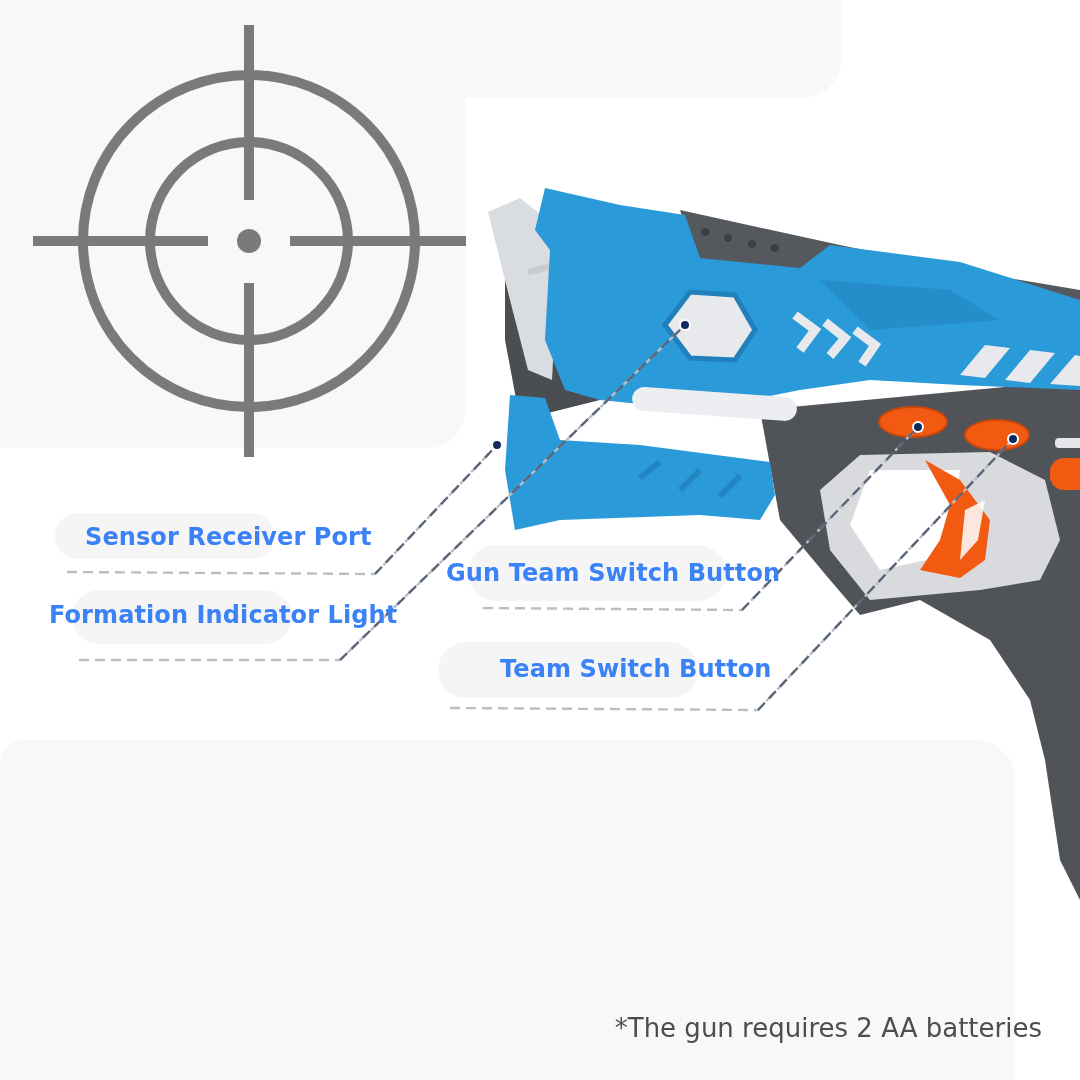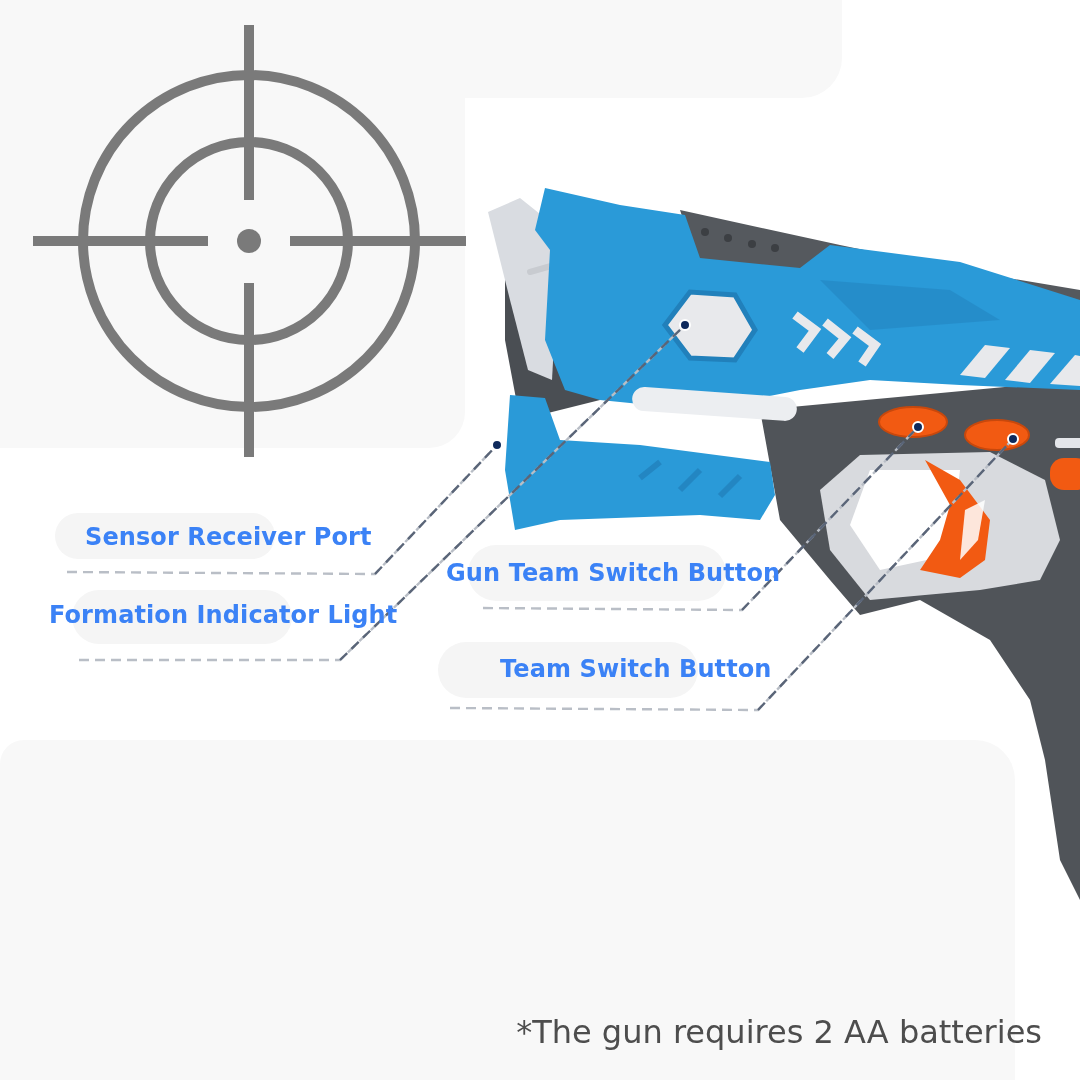--- a/index.html
+++ b/index.html
@@ -4,21 +4,21 @@
 <style>
   html, body { margin:0; padding:0; }
   body { width:1080px; height:1080px; position:relative; overflow:hidden; background:#ffffff; font-family:"DejaVu Sans", "Liberation Sans", sans-serif; }
   .panel { position:absolute; background:#f8f8f8; }
   .panel-top { left:0; top:0; width:842px; height:98px; border-radius:0 0 40px 0; }
   .panel-top2 { left:0; top:60px; width:465px; height:388px; border-radius:0 0 36px 0; }
   .panel-bottom { left:0; top:740px; width:1015px; height:340px; border-radius:24px 40px 0 0; }
   .scene { position:absolute; left:0; top:0; width:1080px; height:1080px; }
   .label-pill { position:absolute; background:#f5f5f5; border-radius:28px; height:46px; }
   .label-text { position:absolute; font-size:24px; color:#3b82f6; white-space:nowrap; letter-spacing:0.1px;font-weight:bold; }
-  .footnote { position:absolute; right:38px; top:1013px; font-size:32px; color:#4d4d4d; white-space:nowrap; }
+  .footnote { position:absolute; right:38px; top:1013px; font-size:26px; color:#4d4d4d; white-space:nowrap; }
 </style>
 </head>
 <body>
 
 <div class="panel panel-top"></div>
 <div class="panel panel-top2"></div>
 <div class="panel panel-bottom"></div>
 
 <svg class="scene" viewBox="0 0 1080 1080" style="pointer-events:none">
   <g stroke="#7a7a7a" stroke-width="10" fill="none">

